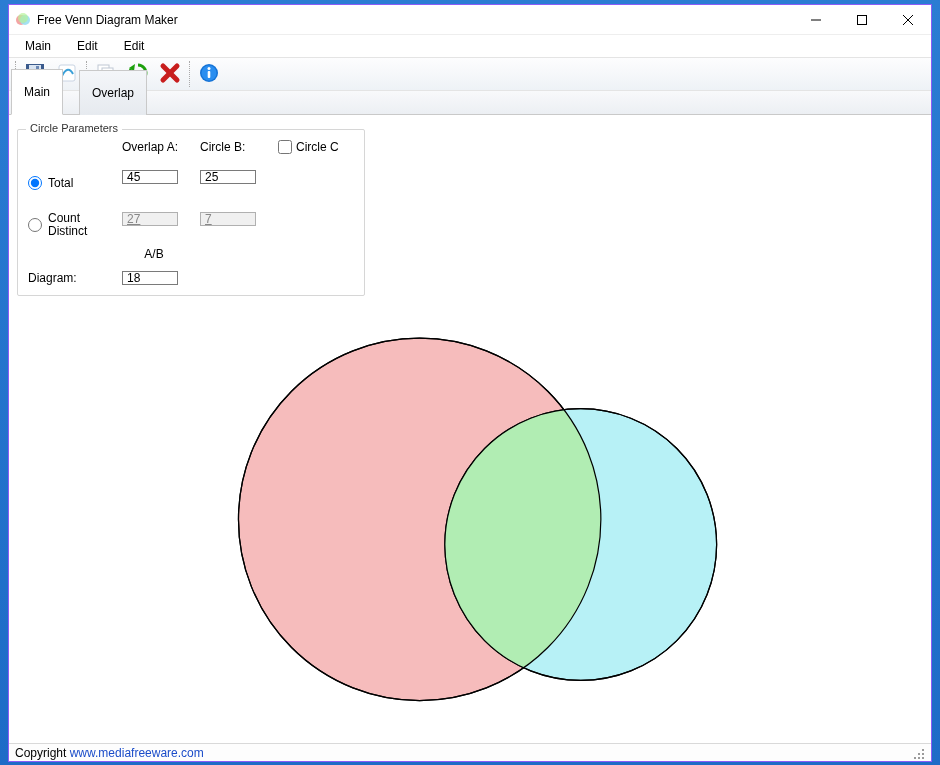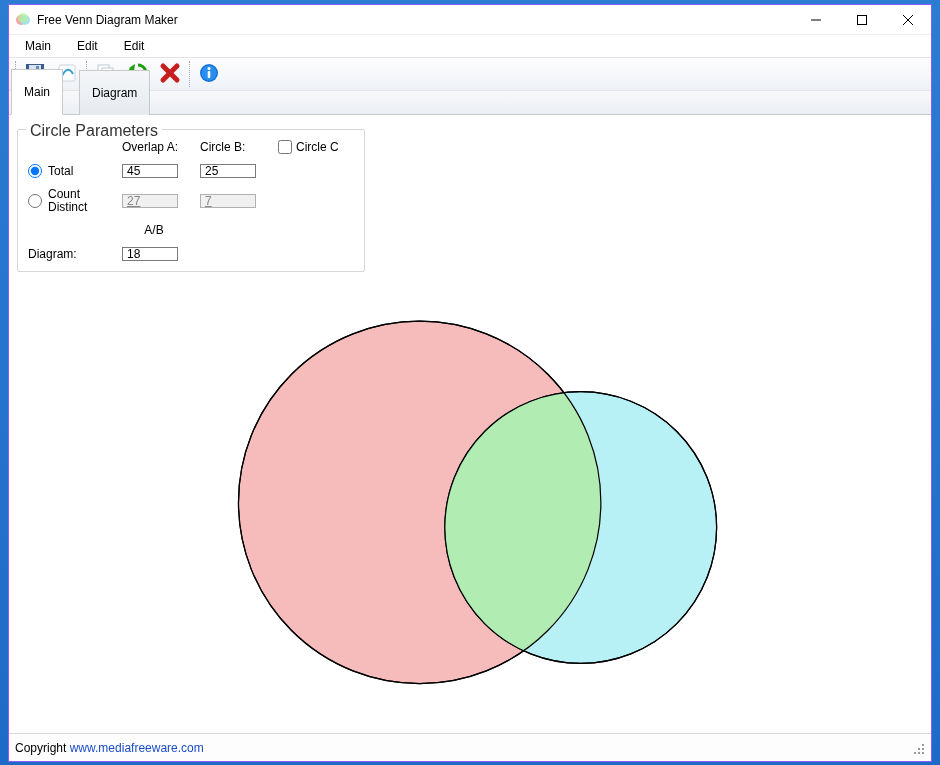--- a/index.html
+++ b/index.html
@@ -141,36 +141,37 @@
     width: 348px;
     position: relative;
     margin-top: 6px;
   }
   .groupbox .legend {
     position: absolute;
     top: -8px;
     left: 8px;
     background: #fff;
     padding: 0 4px;
-    font-size: 16px;
+    font-size: 11px;
     color: #333;
   }
   .grid {
     display: grid;
     grid-template-columns: 80px 64px 64px auto;
     column-gap: 14px;
     row-gap: 10px;
     align-items: center;
     font-size: 12px;
   }
   .grid .hdr { font-size: 12px; }
   .radio-label {
     display: flex;
     align-items: center;
     gap: 4px;
+    margin-top: 12px;
   }
   .radio-label input[type=radio] {
     width: 14px;
     height: 14px;
     margin: 0 2px 0 0;
   }
   .text-input {
     width: 56px;
     height: 14px;
     border: 1px solid #7a7a7a;
@@ -197,21 +198,21 @@
   .two-line {
     line-height: 1.05;
   }
   
   .venn-area {
     flex: 1;
     position: relative;
   }
   
   .statusbar {
-    height: 28px;
+    height: 18px;
     border-top: 1px solid #d9d9d9;
     display: flex;
     align-items: center;
     padding: 0 6px;
     font-size: 12px;
     background: #fdfdfd;
     justify-content: space-between;
   }
   .statusbar a { color: #1a4cc9; text-decoration: none; }
   .resize-grip {
@@ -319,21 +320,21 @@
           <circle cx="11" cy="11" r="7.5" fill="#2a8ef0"></circle>
           <circle cx="11" cy="6.5" r="1.5" fill="#fff"></circle>
           <rect x="9.7" y="9" width="2.6" height="7" rx="1" fill="#fff"></rect>
         </svg>
       </span>
     </div>
   </div>
 
   <div class="tab-strip">
     <div class="tab active">Main</div>
-    <div class="tab">Diagram</div>
+    <div class="tab">Overlap</div>
   </div>
 
   <div class="content">
 
     <div class="groupbox">
       <span class="legend">Circle Parameters</span>
 
       <div class="grid">
 
         <div></div>

